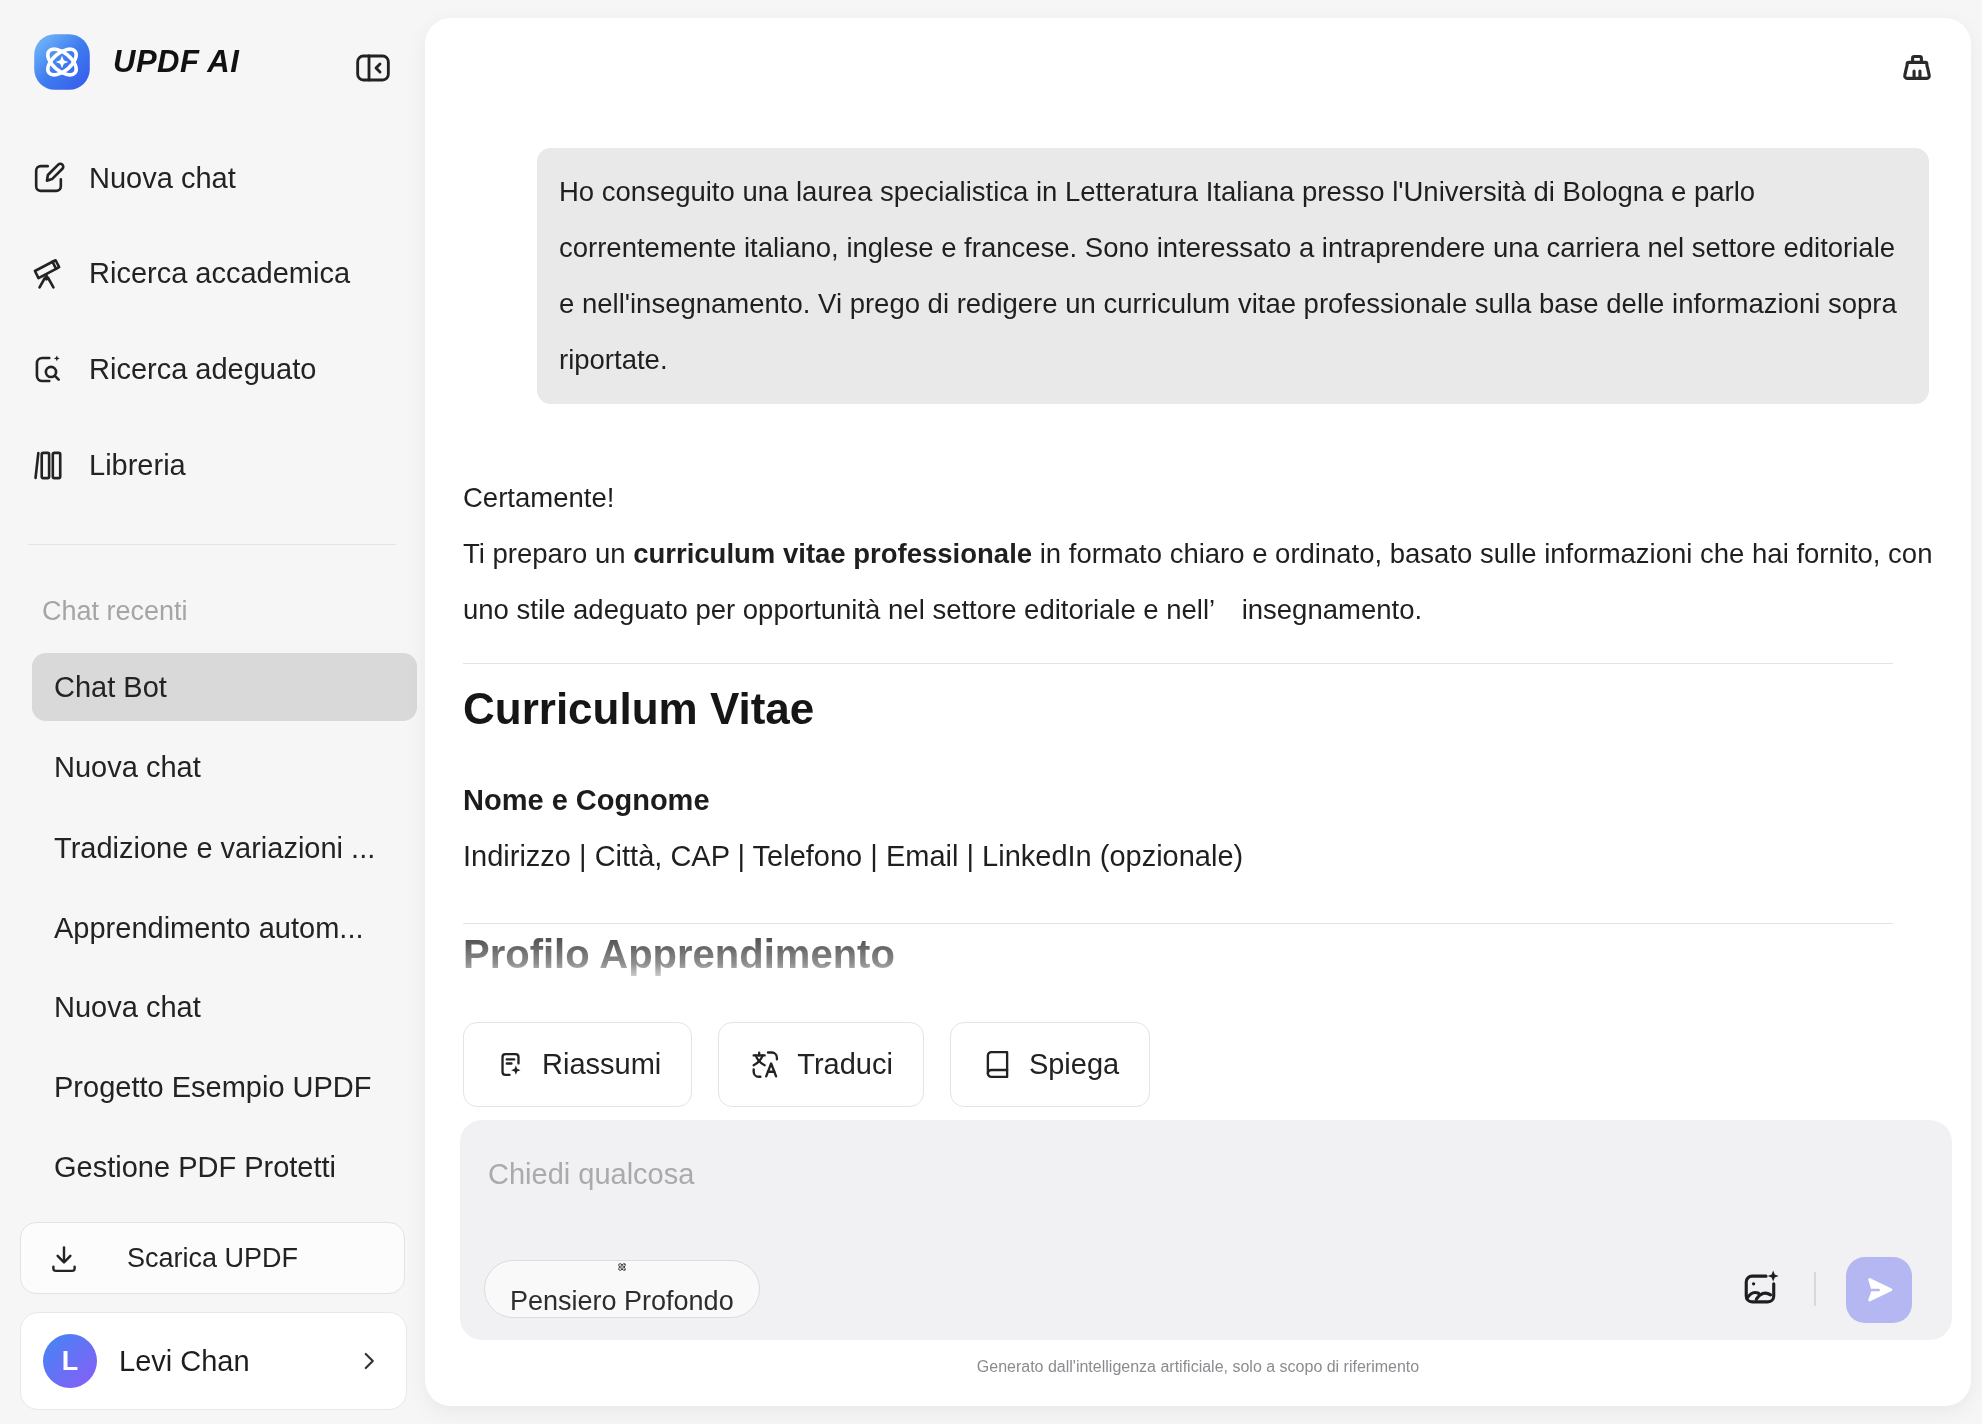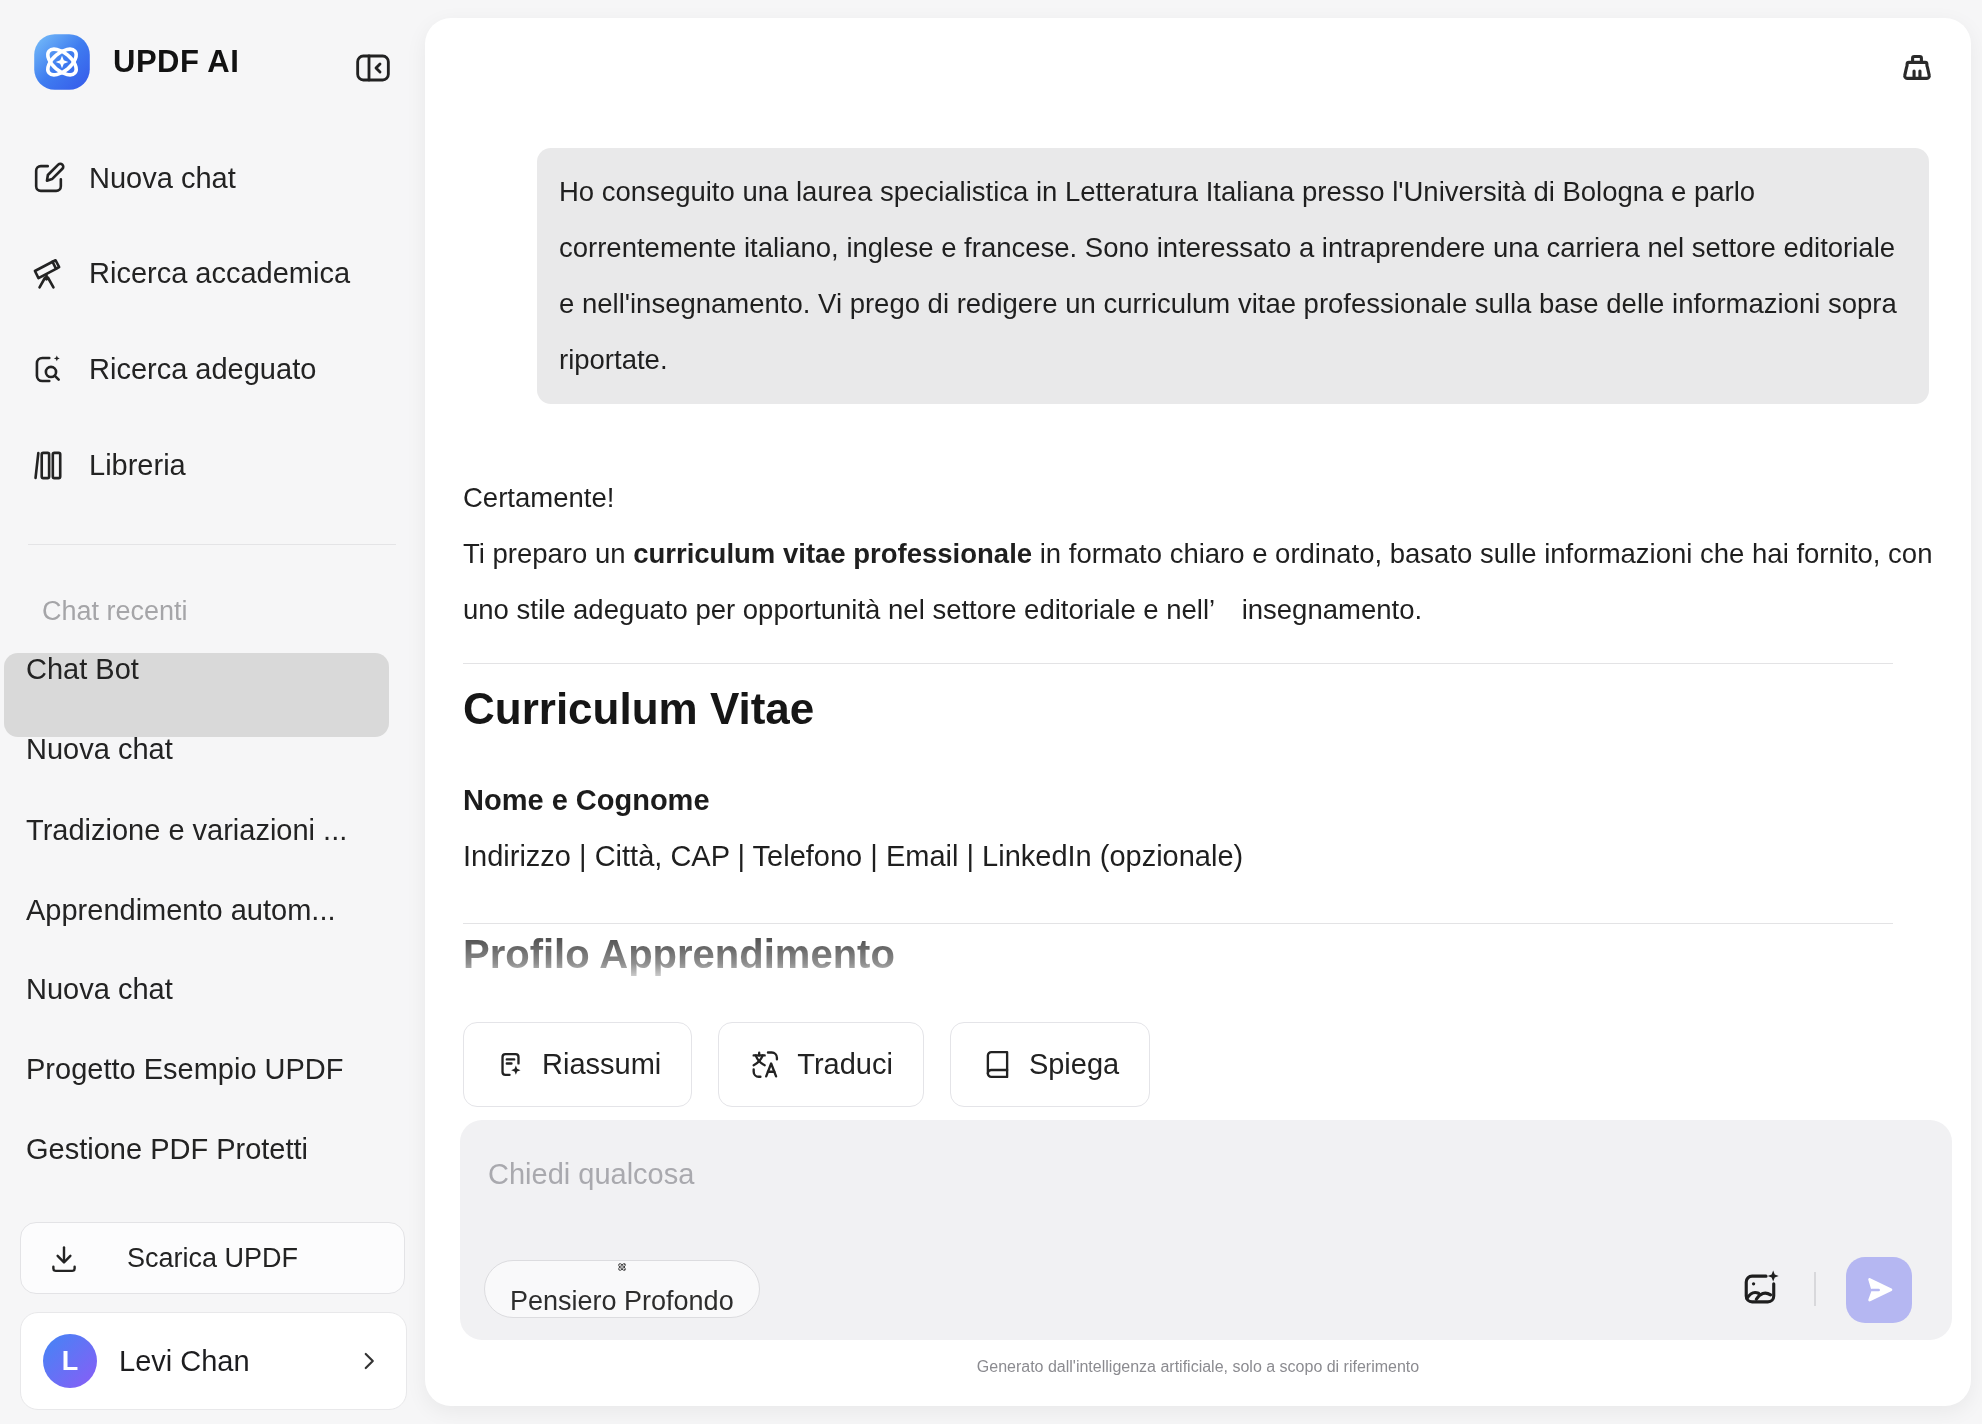--- a/index.html
+++ b/index.html
@@ -3,33 +3,33 @@
 <meta charset="utf-8">
 <style>
   html,body{margin:0;padding:0;background:#f6f6f7;font-family:"Liberation Sans",sans-serif;}
   .stage{position:relative;width:1982px;height:1424px;background:#f6f6f7;overflow:hidden;color:#222;}
 
   
   svg.i{display:block;fill:none;stroke:currentColor;stroke-width:1.7;stroke-linecap:round;stroke-linejoin:round;}
 
   
   .sidebar{position:absolute;left:0;top:0;width:425px;height:1424px;}
-  .brand-row{position:absolute;left:33px;top:33px;display:flex;align-items:center;gap:22px;}
+  .brand-row{position:absolute;left:33px;top:33px;display:flex;align-items:center;gap:22px;font-style:italic;}
   .logo{width:58px;height:58px;}
   .brand{font-size:31px;font-weight:bold;color:#121212;letter-spacing:.5px;}
   .collapse-btn{position:absolute;left:352px;top:47px;width:46px;height:42px;background:none;border:none;padding:0;color:#222;cursor:pointer;}
   .collapse-btn svg{width:42px;height:40px;}
 
   .nav-item{position:absolute;left:30px;width:370px;height:62px;display:flex;align-items:center;gap:22px;color:#232323;cursor:pointer;}
   .nav-item svg{width:37px;height:37px;flex:none;}
   .nav-item .lbl{font-size:29px;white-space:nowrap;}
 
   .side-divider{position:absolute;left:28px;top:544px;width:368px;height:1px;background:#e4e4e6;}
   .recent-header{position:absolute;left:42px;top:596px;font-size:27px;color:#a5a5a8;}
-  .recent-item{position:absolute;left:4px;width:385px;height:84px;display:flex;align-items:flex-start;border-radius:14px;color:#232323;cursor:pointer;}
+  .recent-item{position:absolute;left:32px;width:385px;height:68px;display:flex;align-items:center;border-radius:14px;color:#232323;cursor:pointer;}
   .recent-item .lbl{font-size:29px;padding-left:22px;white-space:nowrap;overflow:hidden;}
   .recent-item.selected{background:#d9d9d9;}
 
   .download-btn{position:absolute;left:20px;top:1222px;width:385px;height:72px;background:#fcfcfd;border:1.5px solid #e3e3e6;border-radius:16px;color:#232323;cursor:pointer;}
   .download-btn svg{position:absolute;left:26px;top:19px;width:34px;height:34px;}
   .download-btn .lbl{position:absolute;left:0;top:0;width:100%;height:100%;display:flex;align-items:center;justify-content:center;font-size:27px;font-family:"Liberation Sans",sans-serif;}
 
   .user-card{position:absolute;left:20px;top:1312px;width:385px;height:96px;background:#fff;border:1.5px solid #e8e8ea;border-radius:18px;display:flex;align-items:center;cursor:pointer;}
   .avatar{width:54px;height:54px;border-radius:50%;margin-left:22px;background:linear-gradient(135deg,#4286f5 0%,#8a5cf6 100%);color:#fff;display:flex;align-items:center;justify-content:center;font-size:27px;font-weight:bold;}
   .user-name{font-size:29px;margin-left:22px;color:#1d1d1f;}

